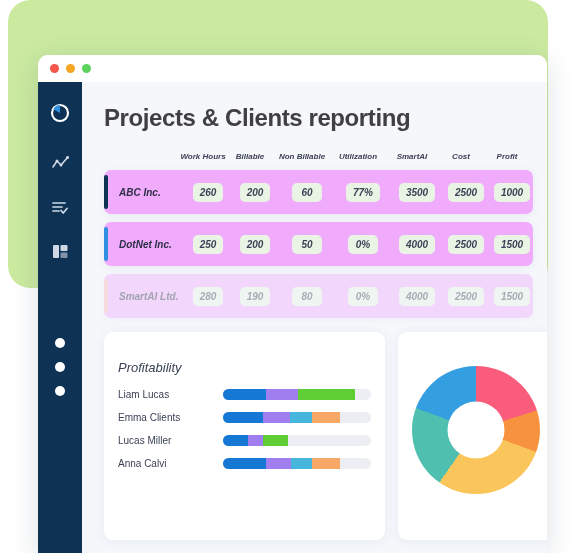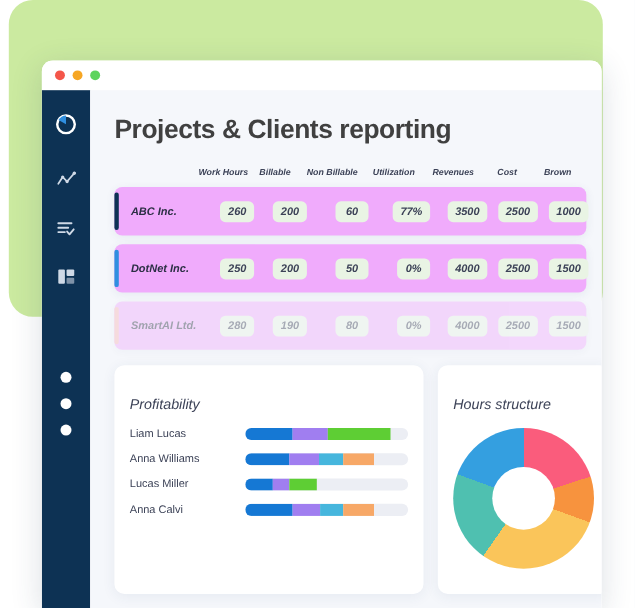--- a/index.html
+++ b/index.html
@@ -149,21 +149,21 @@
 
   .client-cell {
     flex: 0 0 76px;
     font-size: 10px;
     font-style: italic;
     font-weight: bold;
     color: #2c2f45;
     padding-left: 10px;
   }
 
-  .cell { display: flex; justify-content: flex-end; }
+  .cell { display: flex; justify-content: center; }
   .pill {
     background: #e9f4e4;
     color: #3c4257;
     font-size: 10px;
     font-style: italic;
     font-weight: bold;
     border-radius: 5px;
     padding: 4px 7px;
     min-width: 30px;
     text-align: center;
@@ -293,23 +293,23 @@
     <div class="content">
 
       <div class="page-title">Projects &amp; Clients reporting</div>
 
       <div class="col-head-row">
         <div class="client-cell"></div>
         <div class="col-head c-wh">Work Hours</div>
         <div class="col-head c-bil">Billable</div>
         <div class="col-head c-nbil">Non Billable</div>
         <div class="col-head c-util">Utilization</div>
-        <div class="col-head c-rev">Revenues</div>
+        <div class="col-head c-rev">SmartAI</div>
         <div class="col-head c-cost">Cost</div>
-        <div class="col-head c-prof">Brown</div>
+        <div class="col-head c-prof">Profit</div>
       </div>
 
       <div id="table-rows">
           <div class="trow">
             <span class="accent" style="background: rgb(13, 50, 84);"></span>
             <div class="client-cell">ABC Inc.</div>
             <div class="cell c-wh">
               <span class="pill">260</span>
             </div>
             <div class="cell c-bil">
@@ -390,21 +390,21 @@
           <div id="profit-rows">
               <div class="prow">
                 <div class="pname">Liam  Lucas</div>
                 <div class="track">
                   <div class="seg" style="width: 29%; background: rgb(21, 120, 212);"></div>
                   <div class="seg" style="width: 22%; background: rgb(160, 126, 240);"></div>
                   <div class="seg" style="width: 38%; background: rgb(94, 206, 52);"></div>
                 </div>
               </div>
               <div class="prow">
-                <div class="pname">Anna Williams</div>
+                <div class="pname">Emma Clients</div>
                 <div class="track">
                   <div class="seg" style="width: 27%; background: rgb(21, 120, 212);"></div>
                   <div class="seg" style="width: 18%; background: rgb(160, 126, 240);"></div>
                   <div class="seg" style="width: 15%; background: rgb(70, 182, 221);"></div>
                   <div class="seg" style="width: 19%; background: rgb(247, 168, 103);"></div>
                 </div>
               </div>
               <div class="prow">
                 <div class="pname">Lucas Miller</div>
                 <div class="track">
@@ -419,21 +419,20 @@
                   <div class="seg" style="width: 29%; background: rgb(21, 120, 212);"></div>
                   <div class="seg" style="width: 17%; background: rgb(160, 126, 240);"></div>
                   <div class="seg" style="width: 14%; background: rgb(70, 182, 221);"></div>
                   <div class="seg" style="width: 19%; background: rgb(247, 168, 103);"></div>
                 </div>
               </div>
             </div>
         </div>
 
         <div class="panel hours">
-          <div class="panel-title">Hours structure</div>
           <div class="donut-wrap">
             <div class="donut" id="donut" style="background: conic-gradient(rgb(250, 92, 124) 0deg, rgb(250, 92, 124) 72deg, rgb(247, 147, 62) 72deg, rgb(247, 147, 62) 110deg, rgb(250, 197, 90) 110deg, rgb(250, 197, 90) 215deg, rgb(79, 192, 176) 215deg, rgb(79, 192, 176) 290deg, rgb(52, 159, 224) 290deg, rgb(52, 159, 224) 360deg);"></div>
           </div>
         </div>
 
       </div>
     </div>
   </div>
 </div>
 

